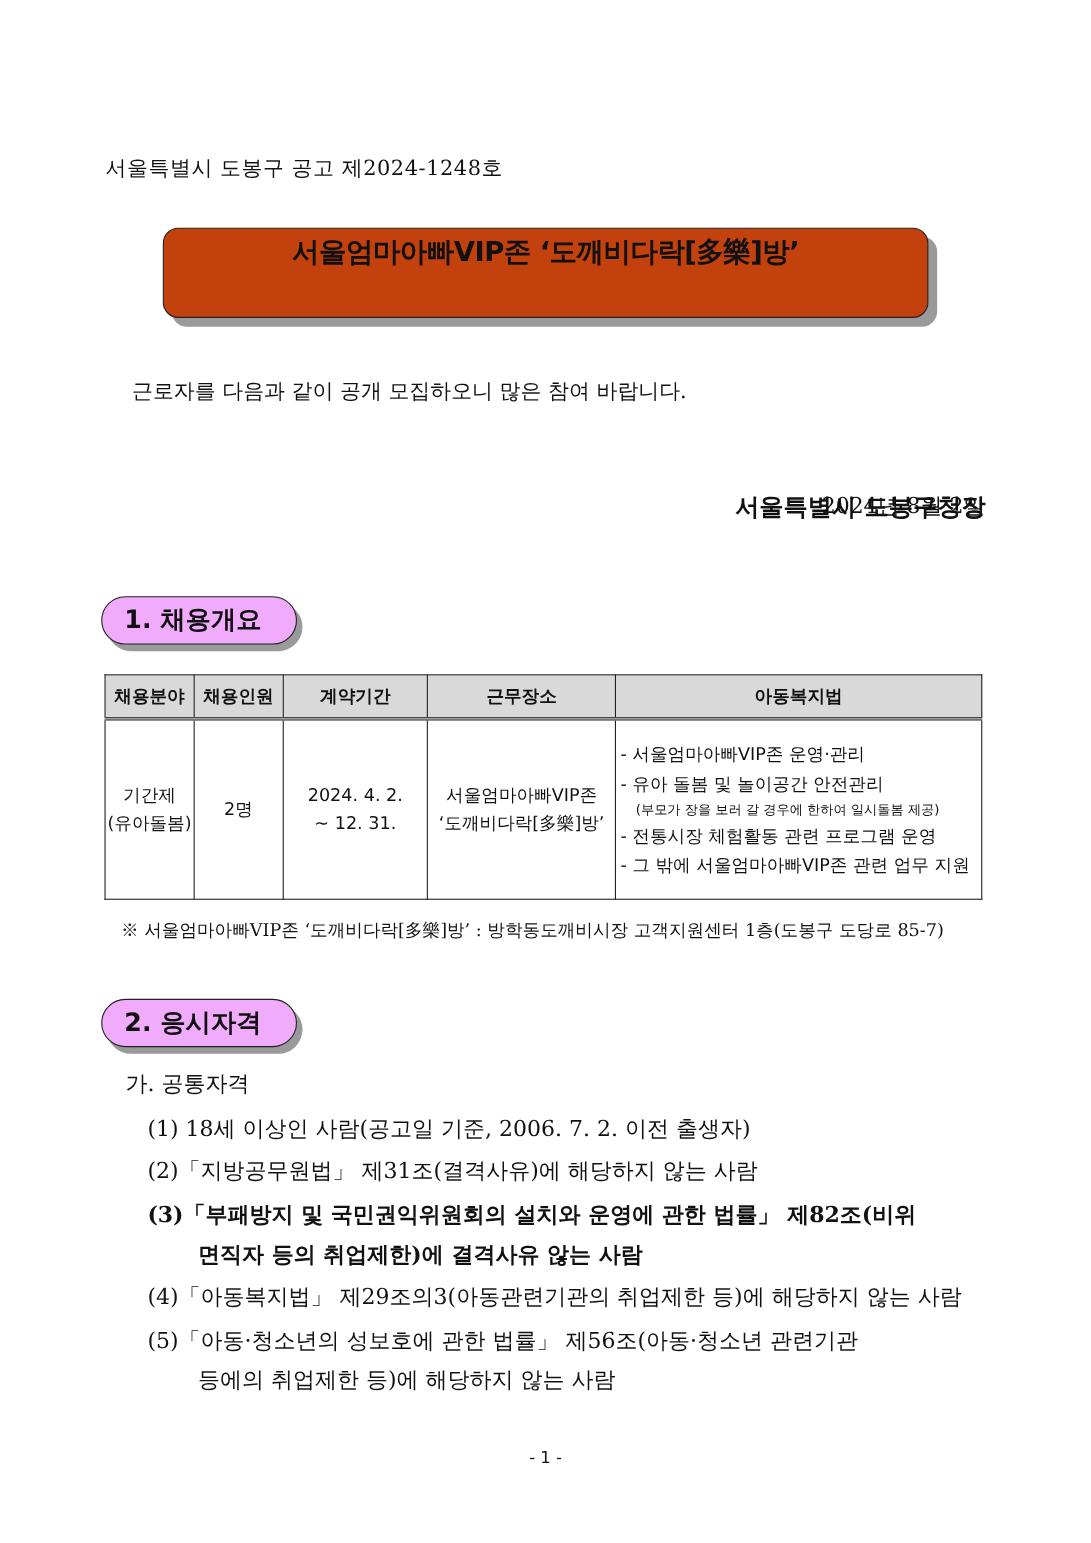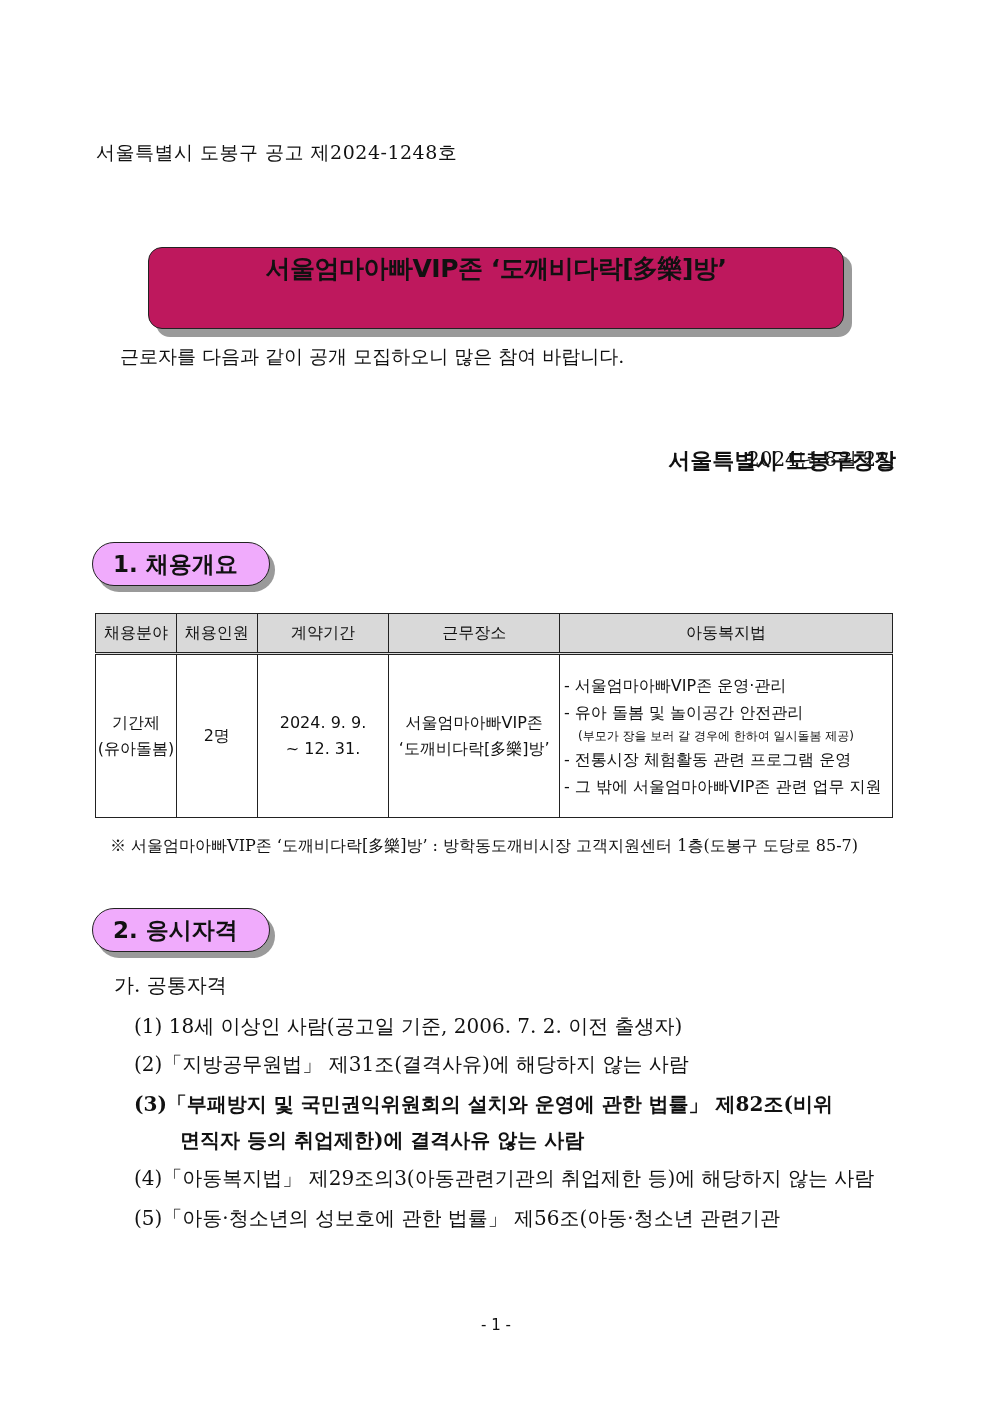--- a/index.html
+++ b/index.html
@@ -5,23 +5,23 @@
     html, body { margin: 0; padding: 0; background: #ffffff; }
     body {
       width: 992px; height: 1403px; position: relative; overflow: hidden;
       font-family: "DejaVu Serif", "Liberation Serif", serif; color: #111;
     }
     .abs { position: absolute; }
     .notice-number { left: 96px; top: 140px; font-size: 19px; letter-spacing: 0.5px; }
 
     .title-box {
       left: 148px; top: 207px; width: 694px; height: 80px;
-      border: 1.5px solid #222; border-radius: 14px; background: #be185d;
+      border: 1.5px solid #222; border-radius: 14px; background: #c2410c;
       box-shadow: 8px 8px 0 0 #9a9a9a;
-      text-align: center; font-family: "DejaVu Sans", "Liberation Sans", sans-serif; margin-top: 40px;
+      text-align: center; font-family: "DejaVu Sans", "Liberation Sans", sans-serif;
     }
     .title-line1 { margin-top: 4px; font-size: 25px; font-weight: bold; letter-spacing: -0.5px; }
     .title-line2 { margin-top: 0px; font-size: 42px; font-weight: bold; letter-spacing: 14px; line-height: 44px; }
 
     .intro { left: 120px; top: 338px; width: 776px; font-size: 19px; line-height: 36px; }
     .intro .indent { padding-left: 24px; }
     .date-line { right: 96px; top: 408px; font-size: 20px; margin-top: 38px; }
     .issuer { right: 96px; top: 446px; font-size: 22px; font-weight: bold; }
 
     .section-pill {
@@ -32,21 +32,21 @@
     }
     .pill1 { left: 92px; top: 542px; width: 156px; }
     .pill2 { left: 92px; top: 908px; width: 156px; }
 
     table.overview {
       position: absolute; left: 95px; top: 613px; width: 798px;
       border-collapse: collapse; font-family: "DejaVu Sans", "Liberation Sans", sans-serif;
       font-size: 16px;
     }
     table.overview th, table.overview td { border: 1px solid #222; text-align: center; vertical-align: middle; padding: 0; }
-    table.overview thead th { background: #d9d9d9; height: 38px; font-weight: normal; font-size: 16px; border-bottom: 3px double #222; }
+    table.overview thead th { background: #d9d9d9; height: 38px; font-weight: bold; font-size: 16px; border-bottom: 3px double #222; }
     table.overview tbody td { height: 162px; line-height: 26px; }
     td.duties { text-align: left !important; padding-left: 4px !important; }
     .duty-item { font-size: 16px; line-height: 27px; white-space: nowrap; }
     .duty-sub { font-size: 12px; line-height: 20px; padding-left: 14px; white-space: nowrap; }
 
     .note { left: 110px; top: 836px; font-size: 16px; }
 
     .sub-heading { left: 114px; top: 972px; font-size: 20px; }
     .req { left: 134px; font-size: 20px; line-height: 36px; width: 780px; }
     .req .cont { padding-left: 46px; }
@@ -93,21 +93,21 @@
     </tr>
   </thead>
   <tbody>
     <tr>
       <td>
         <div>기간제</div>
         <div>(유아돌봄)</div>
       </td>
       <td>2명</td>
       <td>
-        <div>2024. 9. 9.</div>
+        <div>2024. 4. 2.</div>
         <div>~ 12. 31.</div>
       </td>
       <td>
         <div>서울엄마아빠VIP존</div>
         <div>‘도깨비다락[多樂]방’</div>
       </td>
       <td class="duties">
         <div class="duty-item">- 서울엄마아빠VIP존 운영·관리</div>
         <div class="duty-item">- 유아 돌봄 및 놀이공간 안전관리</div>
         <div class="duty-sub">(부모가 장을 보러 갈 경우에 한하여 일시돌봄 제공)</div>
@@ -132,15 +132,16 @@
 </div>
 <div class="abs req req3">
   <div>(3)「부패방지 및 국민권익위원회의 설치와 운영에 관한 법률」 제82조(비위</div>
   <div class="cont">면직자 등의 취업제한)에 결격사유 않는 사람</div>
 </div>
 <div class="abs req req4">
   <div>(4)「아동복지법」 제29조의3(아동관련기관의 취업제한 등)에 해당하지 않는 사람</div>
 </div>
 <div class="abs req req5">
   <div>(5)「아동·청소년의 성보호에 관한 법률」 제56조(아동·청소년 관련기관</div>
+  <div class="cont">등에의 취업제한 등)에 해당하지 않는 사람</div>
 </div>
 
 <div class="abs page-num">- 1 -</div>
 
 </body></html>

